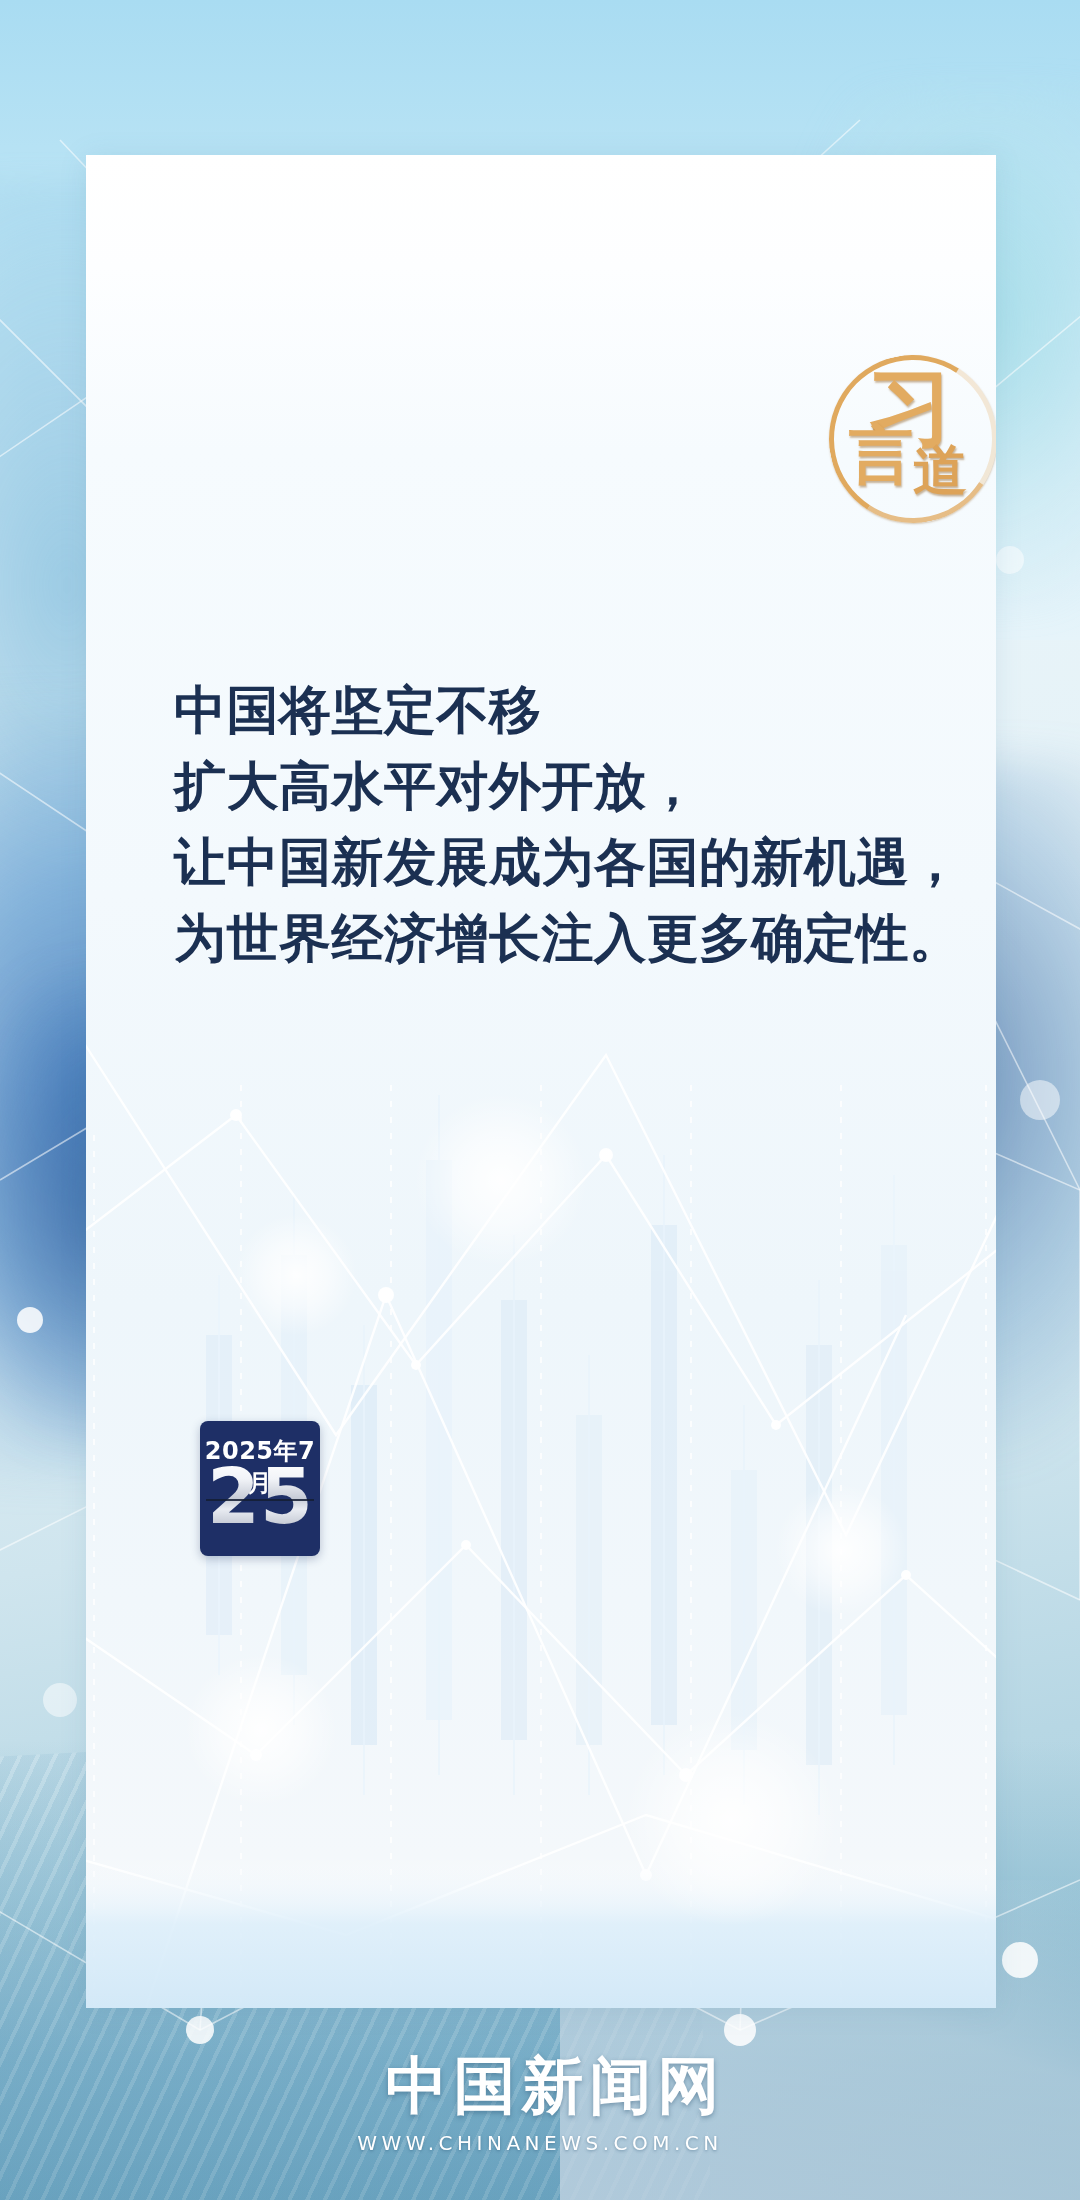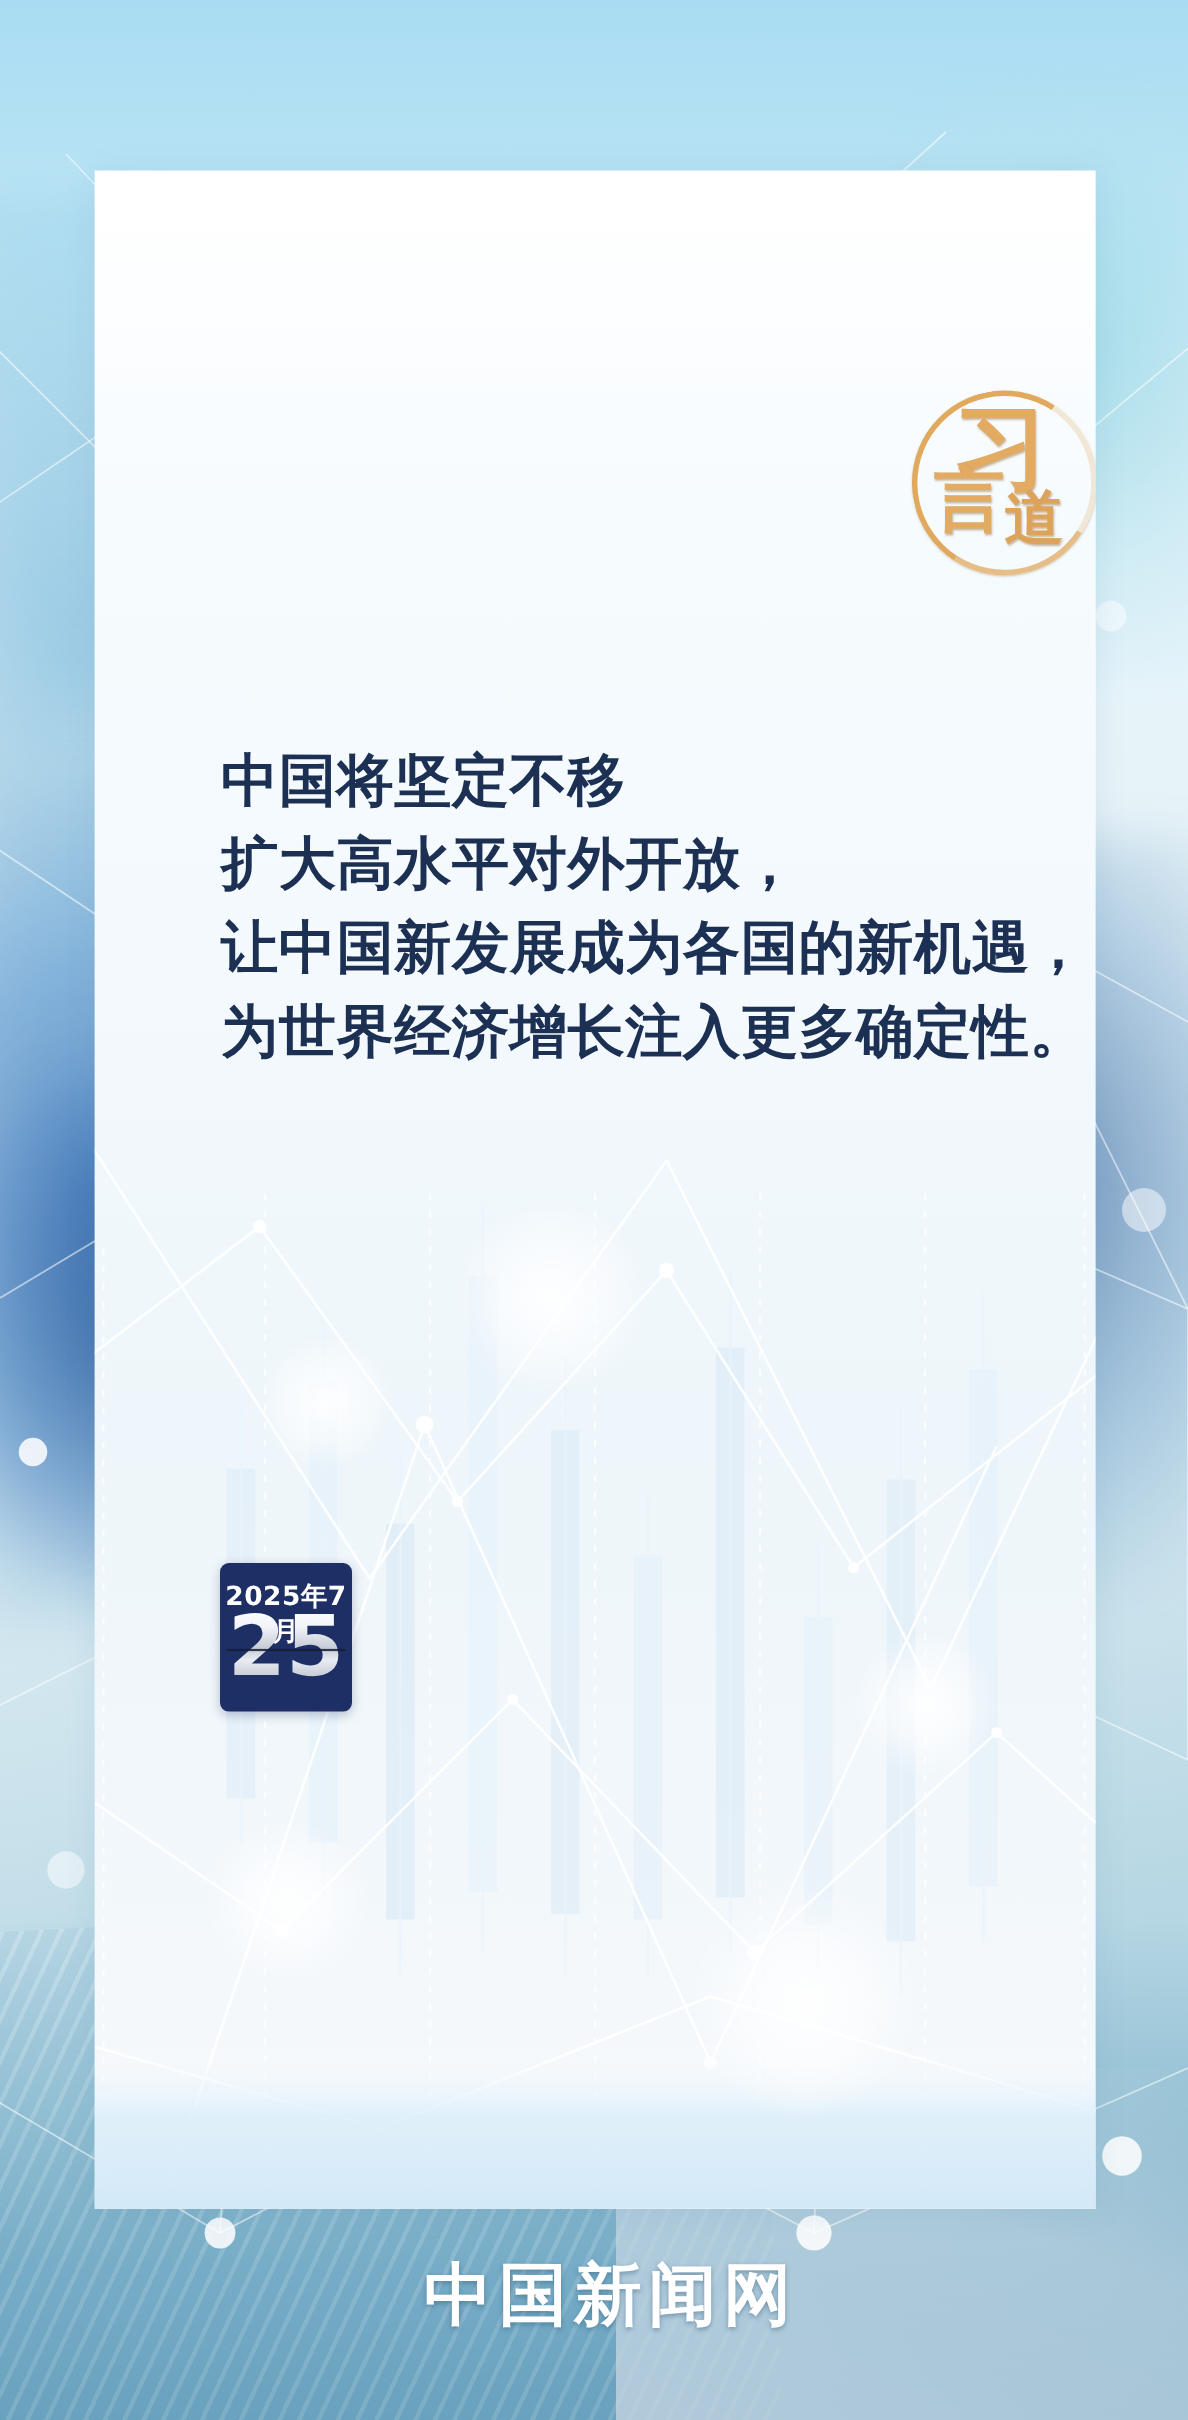--- a/index.html
+++ b/index.html
@@ -99,21 +99,21 @@
     text-shadow:1px 2px 2px rgba(140,92,30,.45);
   }
   #logo .g-dao{
     position:absolute;left:92px;top:98px;font-size:54px;line-height:1;font-weight:700;
     color:#dda358;
     font-family:"DejaVu Serif","Liberation Serif",serif;
     text-shadow:1px 2px 2px rgba(140,92,30,.45);
   }
   
   #quote{
-    position:absolute;left:115px;top:517px;width:700px;
+    position:absolute;left:88px;top:517px;width:700px;
   }
   #quote .qline{
     font-size:52px;line-height:76px;font-weight:700;color:#1b3052;
     letter-spacing:.5px;white-space:nowrap;
     font-family:"DejaVu Sans","Liberation Sans",sans-serif;
     text-shadow:0 1px 0 rgba(255,255,255,.5);
   }
   
   #attr{position:absolute;left:114px;top:1266px;display:flex;align-items:flex-start;}
   #datebadge{
@@ -312,13 +312,14 @@
     <div id="datebadge">
       <div class="ym">2025年7月</div>
       <div class="dd">25</div>
       <div class="hairline"></div>
     </div>
   </div>
 </div>
 
 <div id="sitefooter">
   <div class="brand">中国新闻网</div>
+  <div class="url">WWW.CHINANEWS.COM.CN</div>
 </div>
 
 </body></html>

